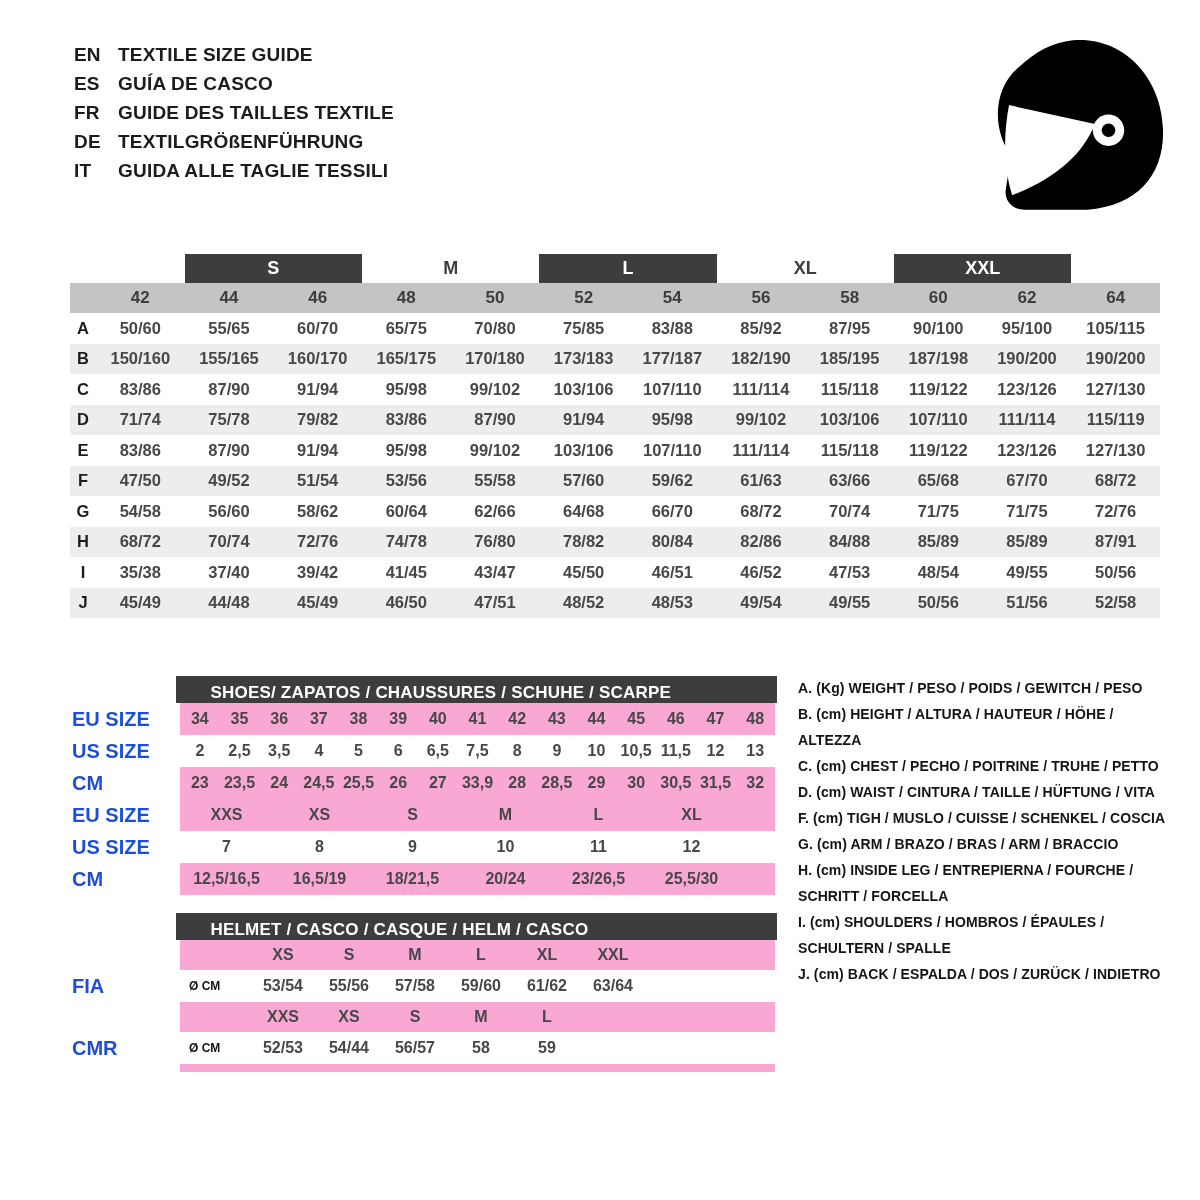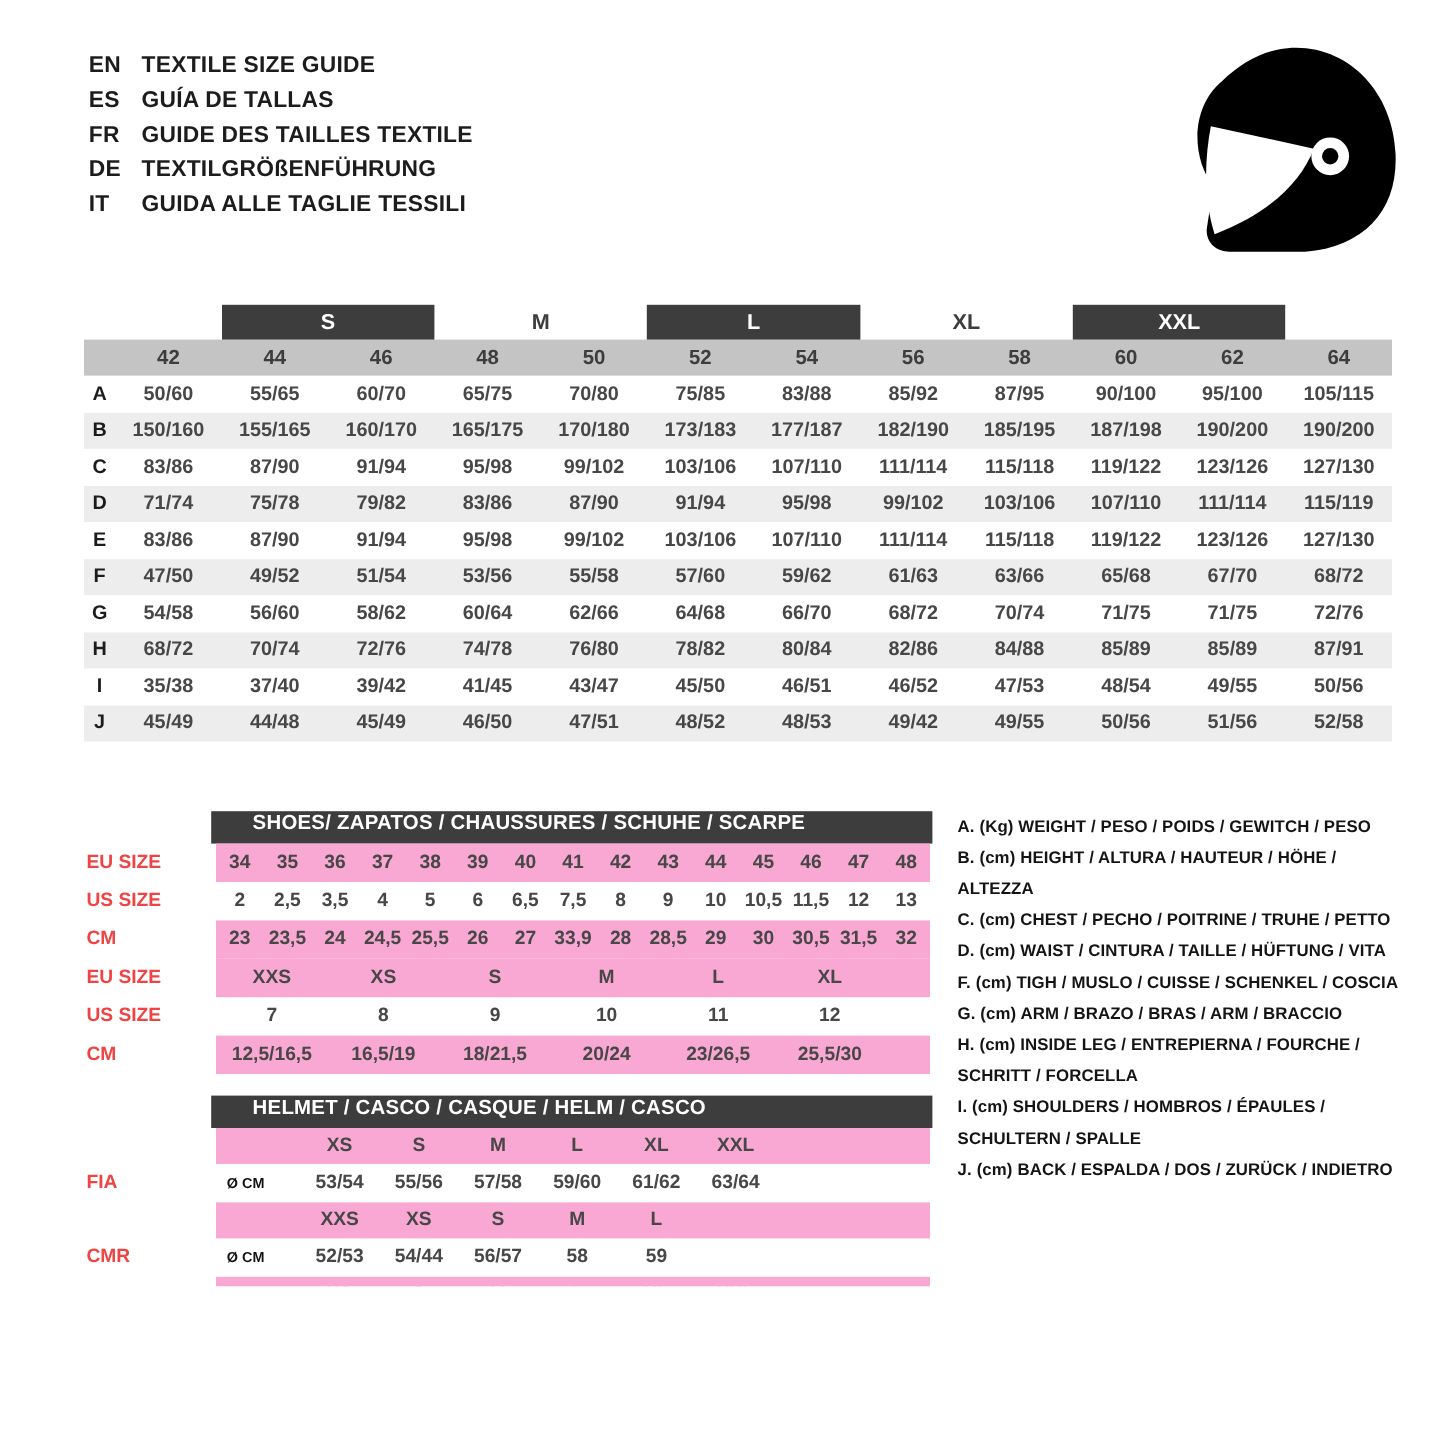--- a/index.html
+++ b/index.html
@@ -28,25 +28,25 @@
                    font-weight:700;font-size:16.5px;}
   .band-cell{color:#3d3d3d;font-size:17px;}
   .trow{height:30.5px;}
   .rows > div:nth-of-type(even){background:#ededed;}
   .cell{color:#474747;}
   .cell.key{color:#1c1c1c;}
 
   
   .lower{position:absolute;top:676px;left:72px;width:705px;}
   .lrow{display:flex;}
-  .llabel{width:108px;font-weight:700;font-size:16px;color:#ef4444;
+  .llabel{width:108px;font-weight:700;font-size:20px;color:#1d4ed8;
           display:flex;align-items:center;}
   .lcontent{width:595px;}
   .bar{background:#3d3d3d;color:#fff;font-weight:700;font-size:17px;display:flex;
-       align-items:flex-start;height:27px;letter-spacing:.2px;padding-left:25px;}
+       align-items:flex-end;height:27px;letter-spacing:.2px;padding-left:25px;}
   .bar span{padding-left:9px;}
   .vrow{height:32px;}
   .vrow30{height:30px;}
   .stripe{background:#f9a8d4;}
   .shoes-grid{display:grid;grid-template-columns:repeat(15,1fr);}
   .gloves-grid{display:grid;grid-template-columns:repeat(6,93px);}
   .helmet-grid{display:grid;grid-template-columns:70px repeat(6,66px);}
   .scell,.gcell,.hcell{display:flex;align-items:center;justify-content:center;
                        font-weight:700;font-size:16px;color:#474747;}
   .hunit{display:flex;align-items:center;padding-left:9px;font-weight:700;
@@ -65,21 +65,21 @@
 
   <div class="titles">
 
       <div class="title-row">
         <span class="lang">EN</span>
         <span class="ttl">TEXTILE SIZE GUIDE</span>
       </div>
 
       <div class="title-row">
         <span class="lang">ES</span>
-        <span class="ttl">GUÍA DE TALLAS</span>
+        <span class="ttl">GUÍA DE CASCO</span>
       </div>
 
       <div class="title-row">
         <span class="lang">FR</span>
         <span class="ttl">GUIDE DES TAILLES TEXTILE</span>
       </div>
 
       <div class="title-row">
         <span class="lang">DE</span>
         <span class="ttl">TEXTILGRÖßENFÜHRUNG</span>
@@ -283,21 +283,21 @@
 
         <div class="grid13 trow">
           <div class="cell key">J</div>
           <div class="cell">45/49</div>
           <div class="cell">44/48</div>
           <div class="cell">45/49</div>
           <div class="cell">46/50</div>
           <div class="cell">47/51</div>
           <div class="cell">48/52</div>
           <div class="cell">48/53</div>
-          <div class="cell">49/42</div>
+          <div class="cell">49/54</div>
           <div class="cell">49/55</div>
           <div class="cell">50/56</div>
           <div class="cell">51/56</div>
           <div class="cell">52/58</div>
         </div>
       </div>
   </section>
 
   <section class="lower">
 

